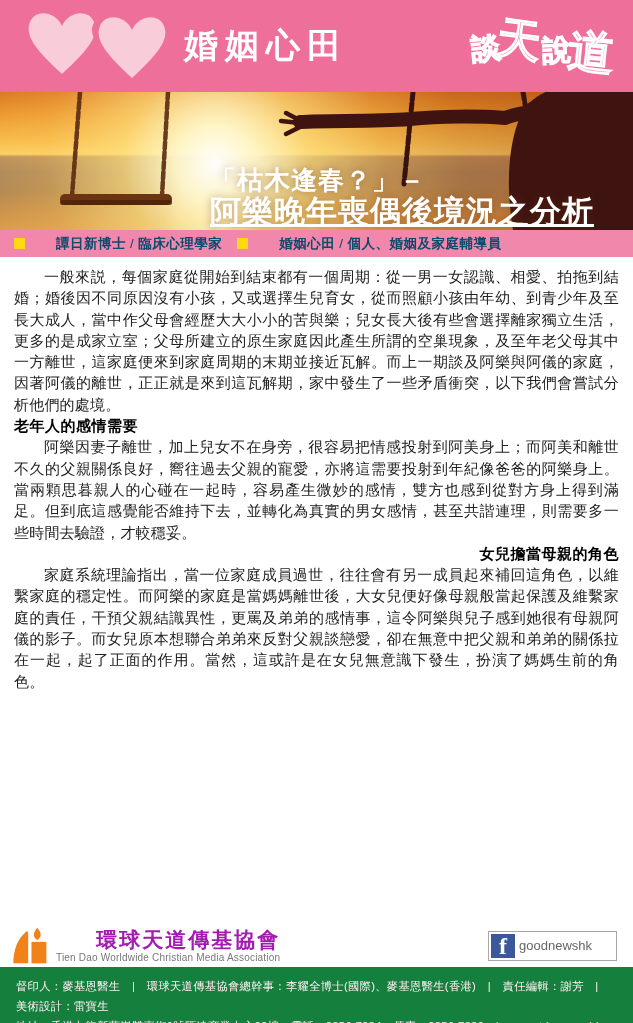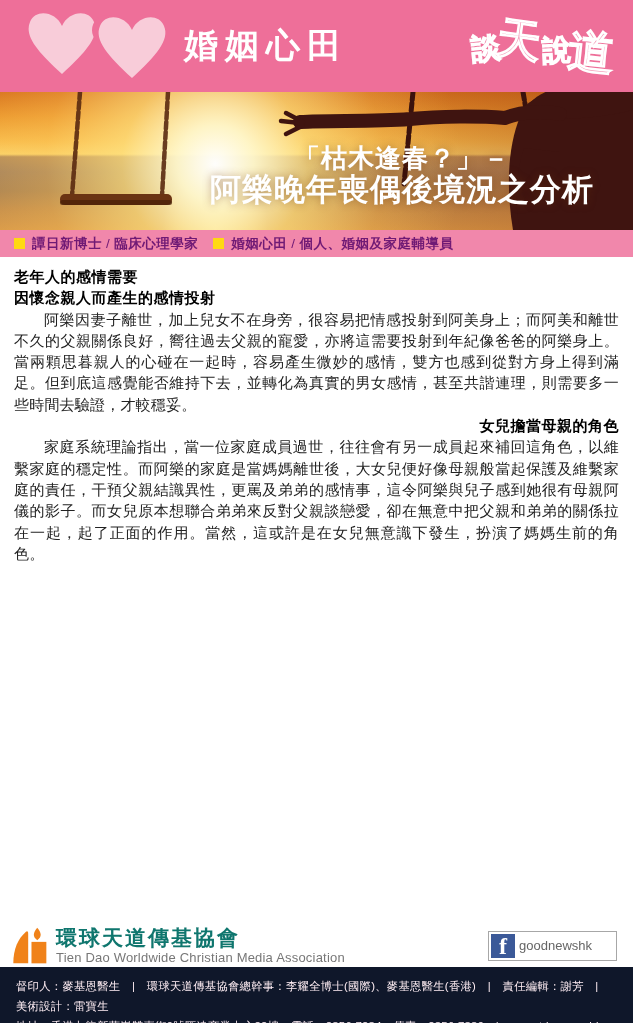--- a/index.html
+++ b/index.html
@@ -22,50 +22,50 @@
 
   
   .hero { position: relative; height: 138px; overflow: hidden;
     background:
       radial-gradient(circle at 34% 52%, rgba(255,255,255,0.98) 0%, rgba(255,248,205,0.95) 9%, rgba(255,227,130,0.65) 22%, rgba(255,200,90,0.25) 40%, rgba(255,200,90,0) 58%),
       radial-gradient(ellipse 70px 110px at 34% 100%, rgba(255,234,150,0.85) 0%, rgba(255,220,120,0.35) 55%, rgba(255,220,120,0) 75%),
       radial-gradient(circle at 96% 12%, rgba(150,60,15,0.45) 0%, rgba(150,60,15,0) 55%),
       linear-gradient(180deg, #d8751f 0%, #ec9a30 18%, #f8bd4d 36%, #fbd269 45%, #b98f59 47%, #a9855c 58%, #ad8452 72%, #c78f4b 86%, #d99a49 100%);
   }
   .hero svg.scene { position: absolute; inset: 0; width: 100%; height: 100%; }
-  .hero-title { position: absolute; left: 210px; bottom: 22px; color: #ffffff; z-index: 3;
-    text-shadow: 0 0 8px rgba(110,50,10,0.45); font-weight: bold; line-height: 1.12; text-align: center; }
+  .hero-title { position: absolute; left: 210px; bottom: 0; color: #ffffff; z-index: 3;
+    text-shadow: 0 0 8px rgba(110,50,10,0.45); font-weight: bold; line-height: 1.12; }
   .hero-title .line1 { font-size: 26px; letter-spacing: 1px; }
-  .hero-title .line2 { font-size: 31px; letter-spacing: 1px; }
+  .hero-title .line2 { font-size: 31px; letter-spacing: 1px; text-decoration: underline; }
 
   
   .byline { height: 27px; background: #f187ab; display: flex; align-items: center; padding-left: 14px; gap: 7px; }
   .byline .sq { width: 11px; height: 11px; background: #ffd912; flex: 0 0 auto; }
-  .byline .author { color: #701a75; font-size: 13.5px; font-weight: bold; letter-spacing: 0.5px; margin-right: 8px; white-space: nowrap; }
+  .byline .author { color: #0c4a6e; font-size: 13.5px; font-weight: bold; letter-spacing: 0.5px; margin-right: 8px; white-space: nowrap; margin-left: 24px; }
   .byline .author .sep { margin: 0 4px; font-weight: normal; }
 
   
   .article { height: 667px; padding: 9px 14px 0 14px; color: #222222; overflow: hidden; }
   .article p { font-size: 15px; line-height: 21.3px; text-align: justify; text-indent: 2em; letter-spacing: 0.2px; }
   .article h3 { font-size: 15px; line-height: 21.3px; color: #000000; font-weight: bold; letter-spacing: 0.5px; }
   .article h3.indented { padding-left: 5px; text-align: right; }
 
   
   .org-row { height: 43px; display: flex; align-items: center; padding: 0 16px 0 10px; background: #ffffff; }
   .org-mark { width: 38px; height: 38px; flex: 0 0 auto; }
   .org-names { margin-left: 8px; }
-  .org-name { font-size: 21px; font-weight: bold; color: #0f766e; letter-spacing: 2px; line-height: 1.1; }
-  .org-name-en { font-size: 13px; color: #777777; letter-spacing: 0.2px; }
+  .org-name { font-size: 21px; font-weight: bold; color: #a21caf; letter-spacing: 2px; line-height: 1.1; text-align: right; }
+  .org-name-en { font-size: 10px; color: #777777; letter-spacing: 0.2px; }
   .fb-badge { margin-left: auto; display: flex; align-items: center; border: 1px solid #a7a7a7; background: #ffffff; padding: 2px; height: 30px; }
   .fb-square { width: 24px; height: 24px; background: #3b5998; color: #ffffff; display: flex; align-items: flex-end; justify-content: center;
     font-family: "Liberation Serif", serif; font-weight: bold; font-size: 24px; line-height: 0.92; overflow: hidden; }
   .fb-name { font-size: 13px; color: #666666; margin: 0 22px 0 4px; }
 
   
-  .imprint { height: 56px; background: #0f172a; color: #ffeef4; padding: 9px 16px 0 16px; font-size: 11.3px; line-height: 20px; letter-spacing: 0.3px; }
+  .imprint { height: 56px; background: #15803d; color: #ffeef4; padding: 9px 16px 0 16px; font-size: 11.3px; line-height: 20px; letter-spacing: 0.3px; }
 </style>
 </head>
 <body>
 
 <div class="page">
 
   <div class="masthead">
     <svg class="hearts" viewBox="0 0 142 72" aria-hidden="true">
       <path d="M34,16 C28,2 8,-2 2,12 C-4,26 10,42 34,64 C58,42 72,26 66,12 C60,-2 40,2 34,16 Z" fill="#f8ccd9"></path>
       <circle cx="79" cy="20" r="15" fill="#ee6f99"></circle>
@@ -110,24 +110,24 @@
     <span class="author">
       <span>譚日新博士</span><span class="sep">/</span><span>臨床心理學家</span>
     </span>
     <span class="sq"></span>
     <span class="author">
       <span>婚姻心田</span><span class="sep">/</span><span>個人、婚姻及家庭輔導員</span>
     </span>
   </div>
 
   <div class="article">
+    <p>一般來説，每個家庭從開始到結束都有一個周期：從一男一女認識、相愛、拍拖到結婚；婚後因不同原因沒有小孩，又或選擇生兒育女，從而照顧小孩由年幼、到青少年及至長大成人，當中作父母會經歷大大小小的苦與樂；兒女長大後有些會選擇離家獨立生活，更多的是成家立室；父母所建立的原生家庭因此產生所謂的空巢現象，及至年老父母其中一方離世，這家庭便來到家庭周期的末期並接近瓦解。而上一期談及阿樂與阿儀的家庭，因著阿儀的離世，正正就是來到這瓦解期，家中發生了一些矛盾衝突，以下我們會嘗試分析他們的處境。</p>
 
     <h3>老年人的感情需要</h3>
 
-    <h3>因懷念親人而產生的感情投射</h3>
     <p>阿樂因妻子離世，加上兒女不在身旁，很容易把情感投射到阿美身上；而阿美和離世不久的父親關係良好，嚮往過去父親的寵愛，亦將這需要投射到年紀像爸爸的阿樂身上。當兩顆思暮親人的心碰在一起時，容易產生微妙的感情，雙方也感到從對方身上得到滿足。但到底這感覺能否維持下去，並轉化為真實的男女感情，甚至共諧連理，則需要多一些時間去驗證，才較穩妥。</p>
 
 
     <h3 class="indented">女兒擔當母親的角色</h3>
     <p>家庭系統理論指出，當一位家庭成員過世，往往會有另一成員起來補回這角色，以維繫家庭的穩定性。而阿樂的家庭是當媽媽離世後，大女兒便好像母親般當起保護及維繫家庭的責任，干預父親結識異性，更罵及弟弟的感情事，這令阿樂與兒子感到她很有母親阿儀的影子。而女兒原本想聯合弟弟來反對父親談戀愛，卻在無意中把父親和弟弟的關係拉在一起，起了正面的作用。當然，這或許是在女兒無意識下發生，扮演了媽媽生前的角色。</p>
 
   </div>
 
   <div class="org-row">
     <svg class="org-mark" viewBox="0 0 46 46" aria-hidden="true">

